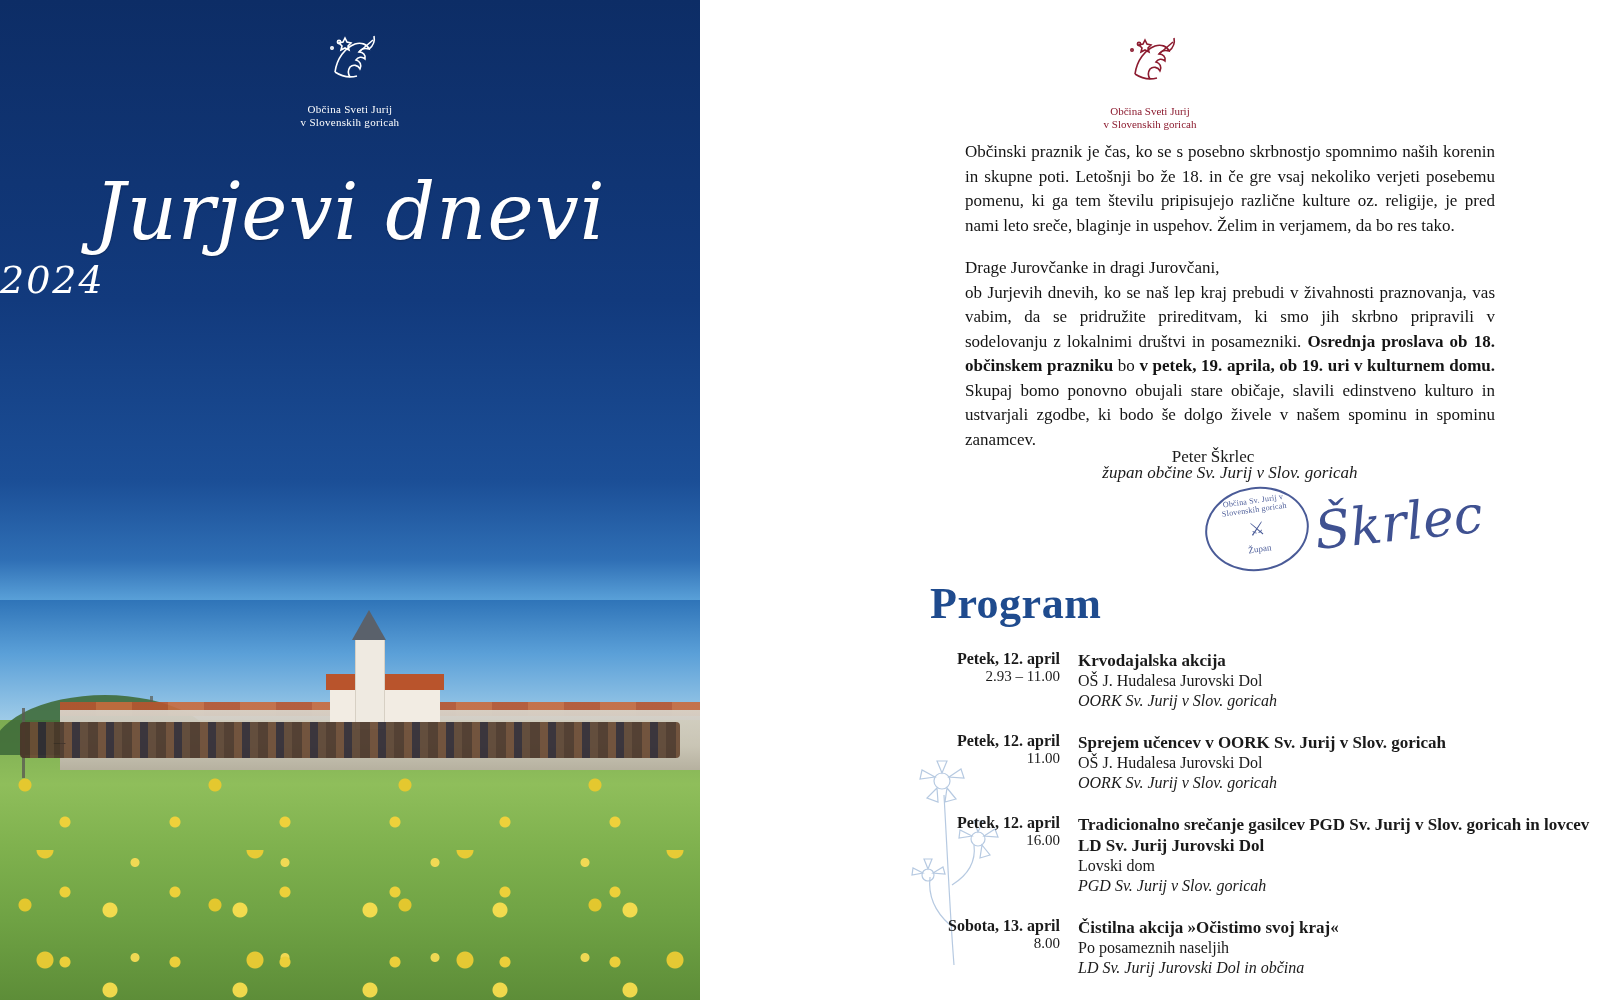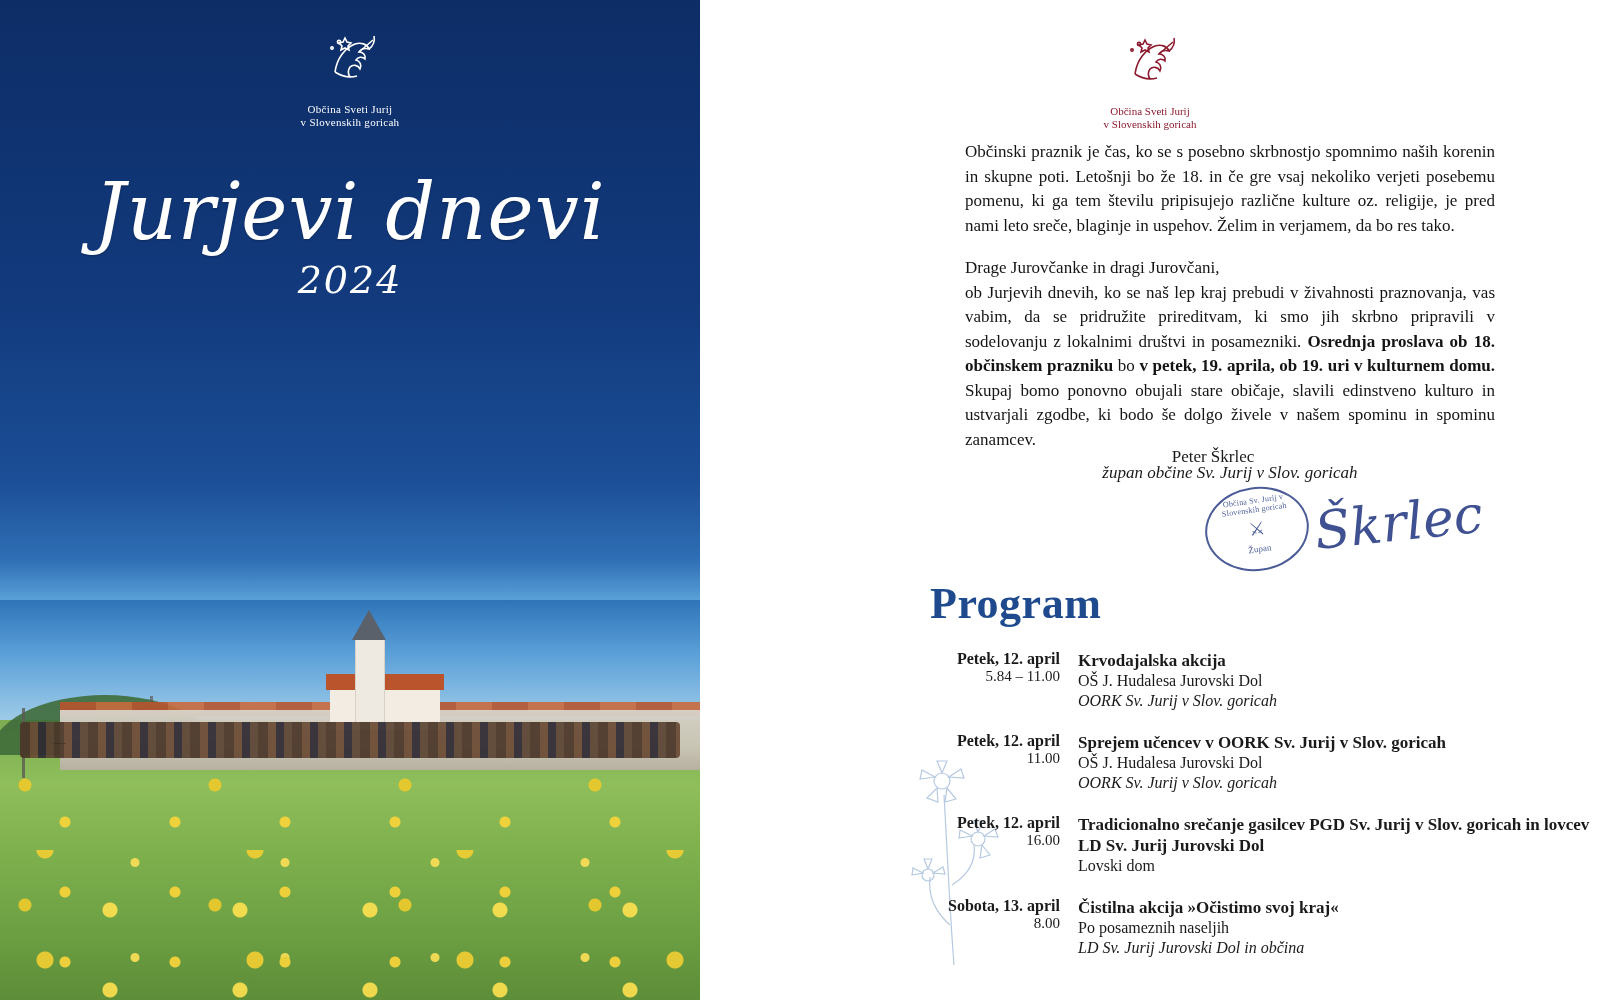--- a/index.html
+++ b/index.html
@@ -98,21 +98,21 @@
   .crest-left .mark{font-size:56px;line-height:56px;}
   .crest-left .org{
     font-family:"Liberation Serif",serif;font-size:11px;line-height:13px;margin-top:8px;letter-spacing:.3px;
   }
   .title-main{
     position:absolute;left:0;top:170px;width:700px;text-align:center;color:#fff;
     font-family:"DejaVu Serif",serif;font-style:italic;font-size:78px;line-height:84px;
     letter-spacing:1px;text-shadow:0 1px 2px rgba(0,0,0,.25);
   }
   .title-year{
-    position:absolute;left:0;top:258px;width:700px;text-align:center;color:#fff;
+    position:absolute;left:0;top:258px;width:700px;text-align:left;color:#fff;
     font-family:"DejaVu Serif",serif;font-style:italic;font-size:38px;letter-spacing:2px;
   }
 
   
   .right{
     position:absolute;left:700px;top:0;width:900px;height:1000px;background:#fff;
   }
   .crest-right{position:absolute;left:0;top:30px;width:900px;text-align:center;color:#8c1b2f;}
   .crest-right .mark{font-size:54px;line-height:54px;}
   .crest-right .org{color:#8c1b2f;font-size:11px;line-height:13px;margin-top:8px;}
@@ -284,21 +284,21 @@
           </g>
         </g>
       </svg>
     </div>
 
     <div class="prog">
 
       <div class="row">
         <div class="when">
           <div class="d">Petek, 12. april</div>
-          <div class="t">5.84 – 11.00</div>
+          <div class="t">2.93 – 11.00</div>
         </div>
         <div class="what">
           <div class="h">Krvodajalska akcija</div>
           <div class="l">OŠ J. Hudalesa Jurovski Dol</div>
           <div class="o">OORK Sv. Jurij v Slov. goricah</div>
         </div>
       </div>
 
       <div class="row">
         <div class="when">
@@ -313,20 +313,21 @@
       </div>
 
       <div class="row">
         <div class="when">
           <div class="d">Petek, 12. april</div>
           <div class="t">16.00</div>
         </div>
         <div class="what">
           <div class="h">Tradicionalno srečanje gasilcev PGD Sv. Jurij v Slov. goricah in lovcev LD Sv. Jurij Jurovski Dol</div>
           <div class="l">Lovski dom</div>
+          <div class="o">PGD Sv. Jurij v Slov. goricah</div>
         </div>
       </div>
 
       <div class="row">
         <div class="when">
           <div class="d">Sobota, 13. april</div>
           <div class="t">8.00</div>
         </div>
         <div class="what">
           <div class="h">Čistilna akcija »Očistimo svoj kraj«</div>

